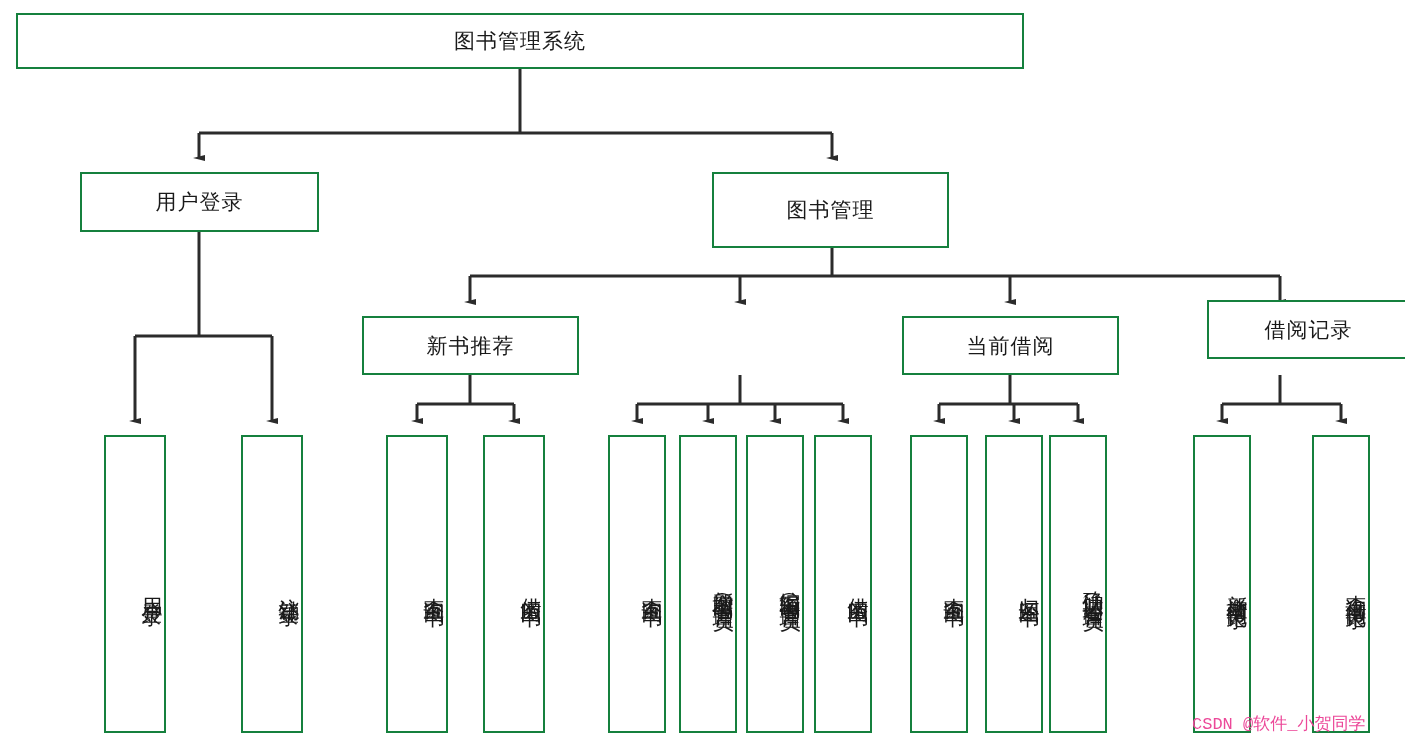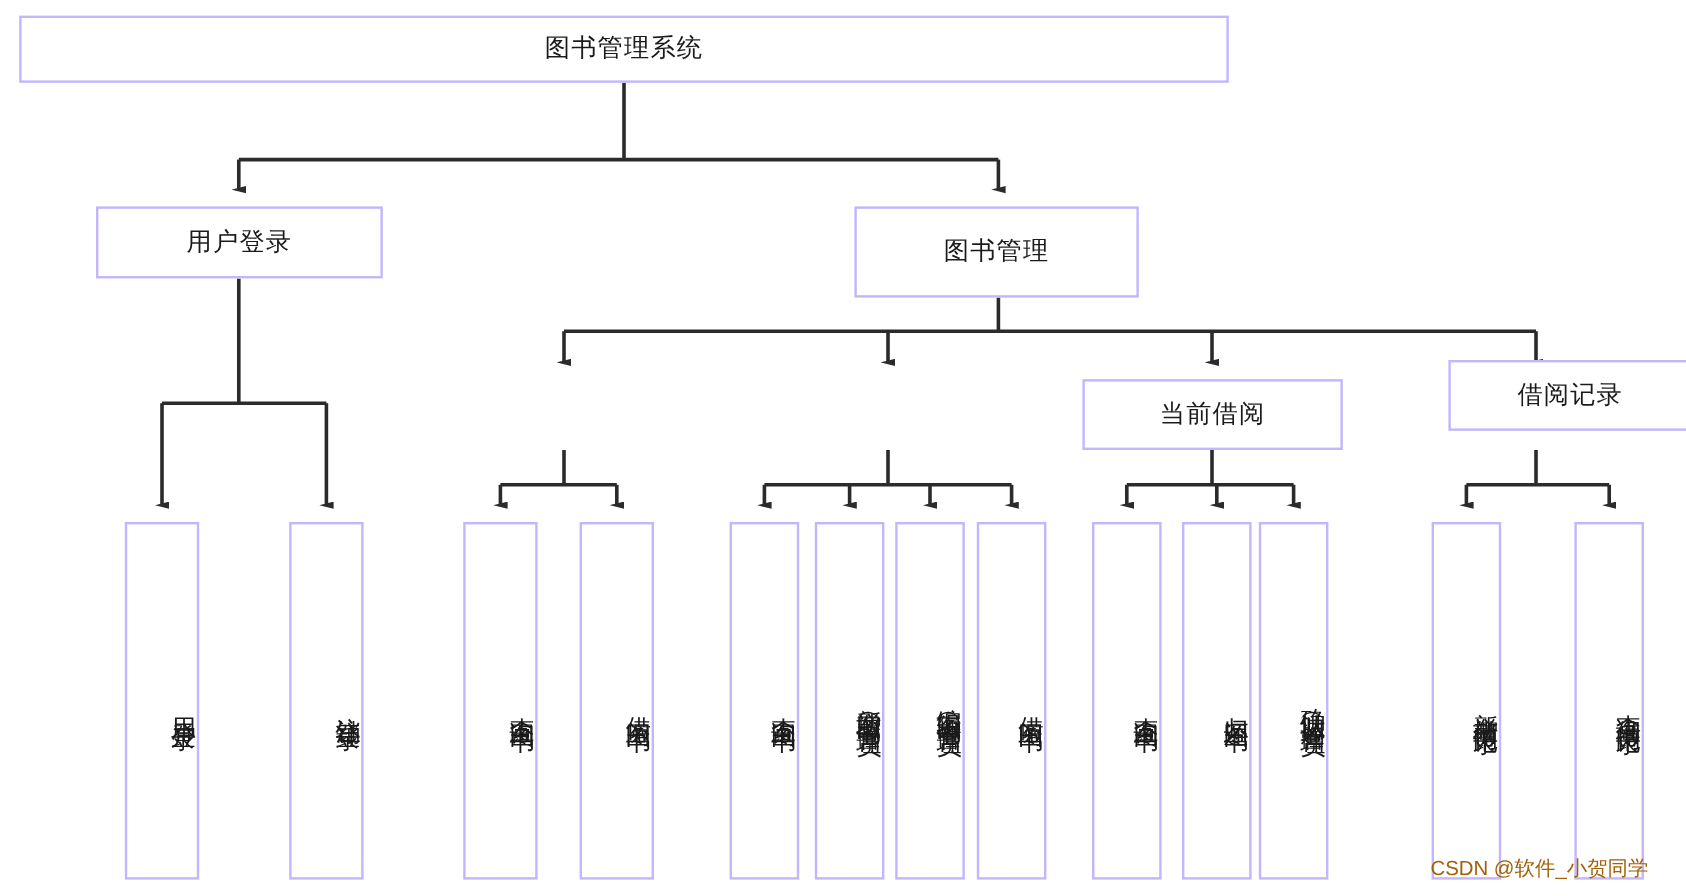--- a/index.html
+++ b/index.html
@@ -21,21 +21,21 @@
     position: absolute;
     left: 0;
     top: 0;
     width: 1405px;
     height: 747px;
   }
   .node {
     position: absolute;
     box-sizing: border-box;
     background: #ffffff;
-    border: 2px solid #c4b5fd;
+    border: 2px solid #15803d;
     display: flex;
     align-items: center;
     justify-content: center;
     color: #1a1a1a;
     z-index: 2;
   }
   .node-h {
     font-size: 21px;
     letter-spacing: 1px;
     line-height: 1.1;
@@ -54,24 +54,24 @@
   }
   .node-v .vtext {
     writing-mode: vertical-rl;
     text-orientation: upright;
   }
   .watermark {
     position: absolute;
     left: 1192px;
     top: 712px;
     font-size: 17px;
-    color: #a16207;
+    color: #ec4899;
     white-space: nowrap;
     z-index: 3;
-    font-family: Liberation Sans, sans-serif;
+    font-family: Liberation Mono, monospace;
   }
 </style>
 </head>
 <body>
 
 <div id="canvas">
 
   <svg id="edges" viewBox="0 0 1405 747">
     <defs>
       <marker id="arrow" markerWidth="10" markerHeight="12" refX="3" refY="6" orient="auto" markerUnits="userSpaceOnUse">
@@ -126,20 +126,23 @@
     <span>图书管理系统</span>
   </div>
 
   <div class="node node-h" style="left:80px; top:172px; width:239px; height:60px;">
     <span>用户登录</span>
   </div>
   <div class="node node-h" style="left:712px; top:172px; width:237px; height:76px;">
     <span>图书管理</span>
   </div>
 
+  <div class="node node-h" style="left:362px; top:316px; width:217px; height:59px;">
+    <span>新书推荐</span>
+  </div>
   <div class="node node-h" style="left:902px; top:316px; width:217px; height:59px;">
     <span>当前借阅</span>
   </div>
   <div class="node node-h" style="left:1172px; top:300px; width:203px; height:59px;margin-left:35px;">
     <span>借阅记录</span>
   </div>
 
   <div class="node node-v" style="left:104px; top:435px; width:62px; height:298px;">
     <span class="vtext">用户登录</span>
   </div>

